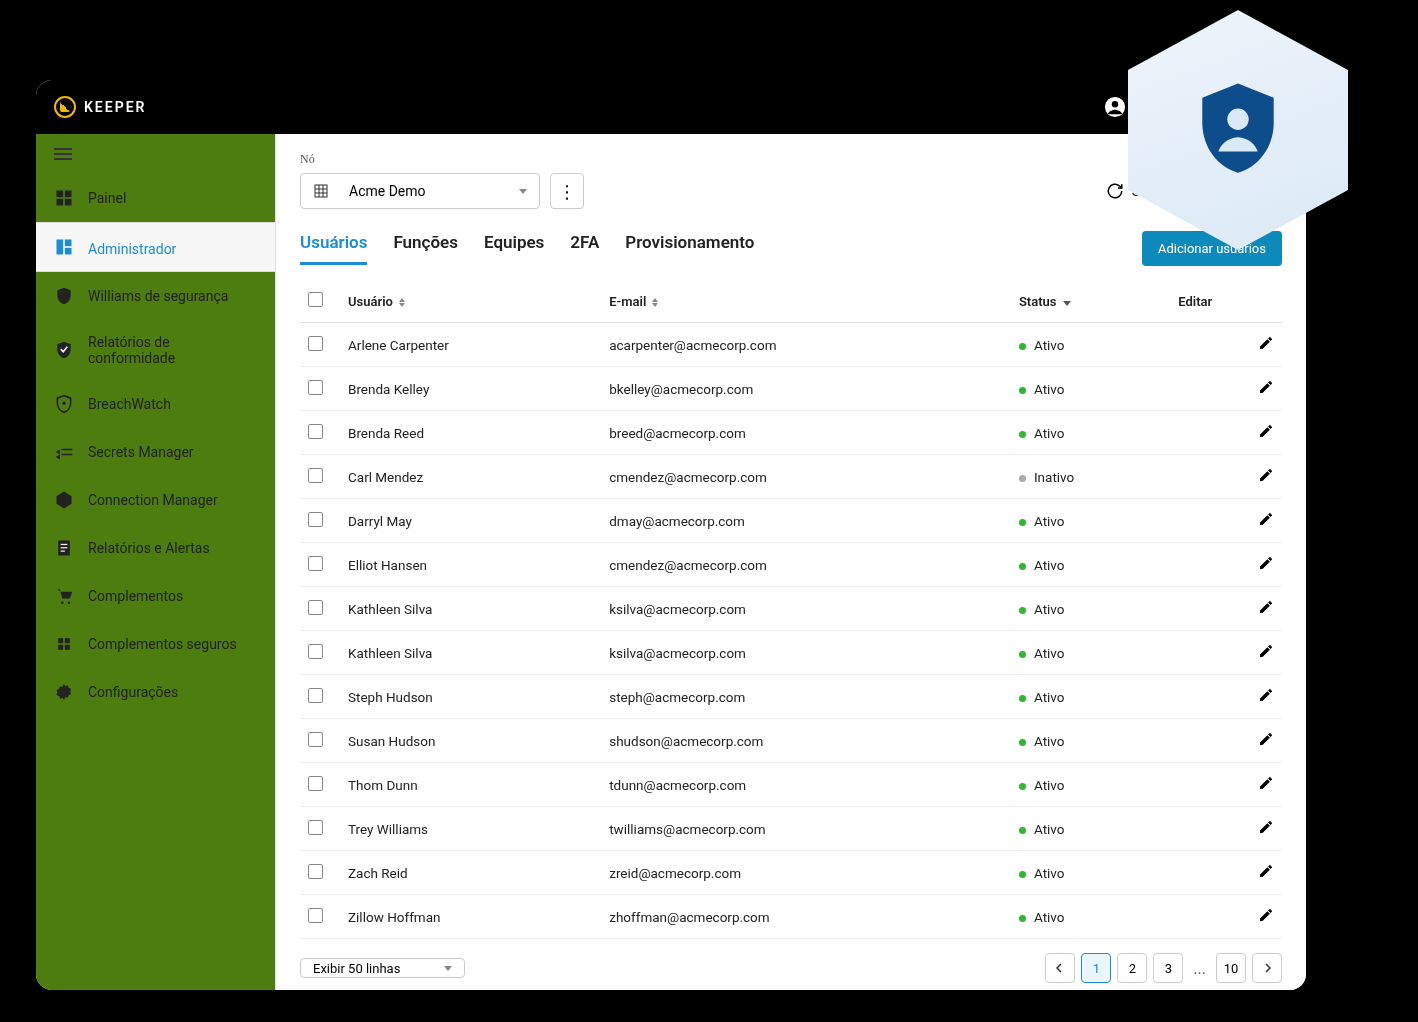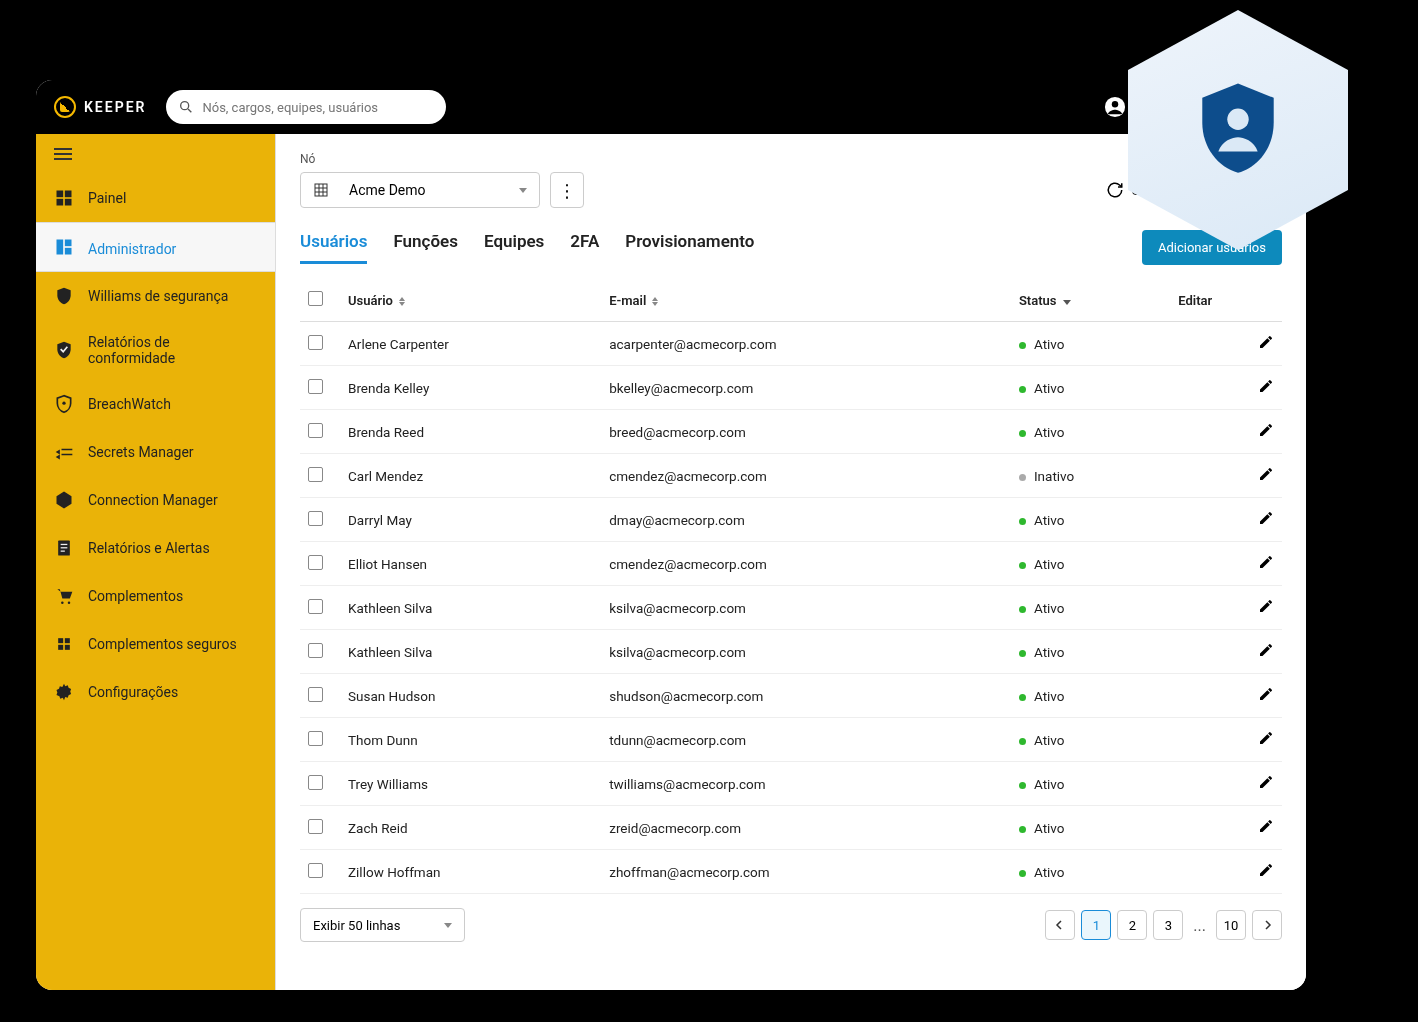--- a/index.html
+++ b/index.html
@@ -10,31 +10,31 @@
 .logo-mark { width: 22px; height: 22px; border: 2px solid #f5b800; border-radius: 50%; position: relative; display:flex; align-items:center; justify-content:center; }
 .logo-mark::before { content:""; width:10px; height:10px; background: linear-gradient(45deg,#f5b800 50%, transparent 50%); border-radius:2px; }
 .search-wrap { position: relative; }
 .search-input { width: 280px; height: 34px; border-radius: 18px; border: none; background: #fff; padding: 0 14px 0 36px; font-size: 13px; outline: none; }
 .search-icon { position: absolute; left: 12px; top: 50%; transform: translateY(-50%); width: 16px; height: 16px; color: #555; }
 .user-chip { margin-left: auto; display: flex; align-items: center; gap: 8px; color: #fff; font-size: 13px; }
 .user-avatar-icon { width: 22px; height: 22px; fill:#fff; }
 .dropdown-caret { width:0; height:0; border-left:4px solid transparent; border-right:4px solid transparent; border-top:5px solid #888; margin-left:4px; }
 
 .body-area { display: flex; height: calc(100% - 54px); }
-.sidebar { width: 240px; background: #eab308; border-right: 1px solid #ddd; }
+.sidebar { width: 240px; background: #4d7c0f; border-right: 1px solid #ddd; }
 .hamburger { padding: 14px 18px; }
 .hamburger-icon { width: 18px; height: 12px; display:flex; flex-direction:column; justify-content:space-between; }
 .hamburger-icon span { height:2px; background:#333; }
 .nav-item { display: flex; align-items: center; gap: 14px; padding: 14px 18px; font-size: 14px; color: #222; cursor: pointer; }
 .nav-item.active { color: #1a8cd8; background:#f7f7f7; border-top:1px solid #ddd; border-bottom:1px solid #ddd;align-items:flex-end; }
 .nav-icon { width: 20px; height: 20px; display:flex; align-items:center; justify-content:center; flex-shrink:0; }
 .nav-icon svg { width:20px; height:20px; fill: currentColor; }
 
 .main { flex: 1; padding: 18px 24px; overflow: auto; background:#fff; }
-.node-label { font-size: 12px; color: #555; margin-bottom: 6px; }
+.node-label { font-size: 12px; color: #555; margin-bottom: 6px; font-family: Liberation Serif, serif; }
 .node-row { display: flex; align-items: center; gap: 10px; margin-bottom: 22px; }
 .node-select { display:flex; align-items:center; gap:20px; border:1px solid #ccc; border-radius:4px; height:36px; padding: 0 12px; width: 240px; font-size:14px; justify-content:flex-start; }
 .node-select .caret { margin-left:auto; }
 .kebab-btn { width:34px; height:36px; border:1px solid #ccc; border-radius:4px; display:flex; align-items:center; justify-content:center; font-size:18px; cursor:pointer; }
 .sync { margin-left:auto; display:flex; align-items:center; gap:8px; font-size:14px; color:#222; cursor:pointer; }
 .sync svg { width:18px; height:18px; }
 
 .tabs-row { display:flex; align-items:center; gap:26px; border-bottom: none; margin-bottom: 14px; }
 .tab { font-size:17px; font-weight:600; color:#222; padding-bottom:10px; cursor:pointer; }
 .tab.active { color:#1a8cd8; border-bottom:3px solid #1a8cd8; }
@@ -50,45 +50,38 @@
 .sort .dn { border-top:4px solid #888; }
 .status-dot { width:7px; height:7px; border-radius:50%; display:inline-block; margin-right:8px; }
 .dot-active { background:#2eb82e; }
 .dot-inactive { background:#aaa; }
 .edit-icon { width:16px; height:16px; cursor:pointer; }
 .th-edit, .td-edit { text-align:right; padding-right: 12px; }
 .th-chk, .td-chk { width:40px; }
 .th-status .caret-down { display:inline-block; margin-left:6px; width:0;height:0;border-left:4px solid transparent;border-right:4px solid transparent;border-top:5px solid #555; }
 
 .footer-row { display:flex; align-items:center; margin-top: 14px; }
-.rows-select { border:1px solid #ccc; border-radius:4px; height:34px; padding:0 12px; font-size:13px; display:flex; align-items:center; gap:40px; }
+.rows-select { border:1px solid #ccc; border-radius:4px; height:20px; padding:0 12px; font-size:13px; display:flex; align-items:center; gap:40px; }
 .pagination { margin-left:auto; display:flex; gap:6px; align-items:center; }
 .page-btn { min-width:30px; height:30px; border:1px solid #ccc; border-radius:4px; background:#fff; display:flex; align-items:center; justify-content:center; font-size:13px; cursor:pointer; }
 .page-btn.active { border-color:#1a8cd8; color:#1a8cd8; background:#eaf6fc; }
 .page-ellipsis { padding: 0 4px; color:#555; }
 
 .hex-badge { position:absolute; right:70px; top:10px; width:220px; height:240px; z-index:50; }
 .hex-shape { width:100%; height:100%; background: linear-gradient(160deg,#eef4fb,#dbe9f6); clip-path: polygon(50% 0%, 100% 25%, 100% 75%, 50% 100%, 0% 75%, 0% 25%); display:flex; align-items:center; justify-content:center; box-shadow: 0 8px 24px rgba(0,0,0,.25); }
 .hex-shape svg { width:90px; height:100px; fill:#0d4d8c; }
 </style>
 </head>
 <body>
 
 <div class="app-frame">
   <div class="topbar">
     <div class="logo">
       <span class="logo-mark"></span>
       <span>KEEPER</span>
-    </div>
-    <div class="search-wrap">
-      <svg class="search-icon" viewBox="0 0 24 24" fill="none" stroke="currentColor" stroke-width="2">
-          <circle cx="10" cy="10" r="6"></circle>
-          <line x1="20" y1="20" x2="15" y2="15"></line>
-        </svg>
-      <input class="search-input" placeholder="Nós, cargos, equipes, usuários" style="">
     </div>
     <div class="user-chip">
       <svg class="user-avatar-icon" viewBox="0 0 24 24">
           <circle cx="12" cy="12" r="11" fill="#fff"></circle>
           <circle cx="12" cy="9" r="3.5" fill="#000"></circle>
           <path d="M4 20c1.5-4 6-5 8-5s6.5 1 8 5" fill="#000"></path>
         </svg>
       <span>john@acme-demo.com</span>
       <span class="dropdown-caret"></span>
     </div>
@@ -333,20 +326,29 @@
               <td class="td-chk"><span class="chk"></span></td>
               <td>Kathleen Silva</td>
               <td>ksilva@acmecorp.com</td>
               <td><span class="status-dot dot-active"></span>Ativo</td>
               <td class="td-edit"><span><svg class="edit-icon" viewBox="0 0 24 24">
                     <path d="M3 17.25V21h3.75L17.81 9.94l-3.75-3.75L3 17.25zM20.71 7.04a1 1 0 0 0 0-1.41l-2.34-2.34a1 1 0 0 0-1.41 0l-1.83 1.83 3.75 3.75 1.83-1.83z"></path>
                   </svg></span></td>
             </tr>
             <tr>
               <td class="td-chk"><span class="chk"></span></td>
+              <td>Steph Hudson</td>
+              <td>steph@acmecorp.com</td>
+              <td><span class="status-dot dot-active"></span>Ativo</td>
+              <td class="td-edit"><span><svg class="edit-icon" viewBox="0 0 24 24">
+                    <path d="M3 17.25V21h3.75L17.81 9.94l-3.75-3.75L3 17.25zM20.71 7.04a1 1 0 0 0 0-1.41l-2.34-2.34a1 1 0 0 0-1.41 0l-1.83 1.83 3.75 3.75 1.83-1.83z"></path>
+                  </svg></span></td>
+            </tr>
+            <tr>
+              <td class="td-chk"><span class="chk"></span></td>
               <td>Susan Hudson</td>
               <td>shudson@acmecorp.com</td>
               <td><span class="status-dot dot-active"></span>Ativo</td>
               <td class="td-edit"><span><svg class="edit-icon" viewBox="0 0 24 24">
                     <path d="M3 17.25V21h3.75L17.81 9.94l-3.75-3.75L3 17.25zM20.71 7.04a1 1 0 0 0 0-1.41l-2.34-2.34a1 1 0 0 0-1.41 0l-1.83 1.83 3.75 3.75 1.83-1.83z"></path>
                   </svg></span></td>
             </tr>
             <tr>
               <td class="td-chk"><span class="chk"></span></td>
               <td>Thom Dunn</td>

